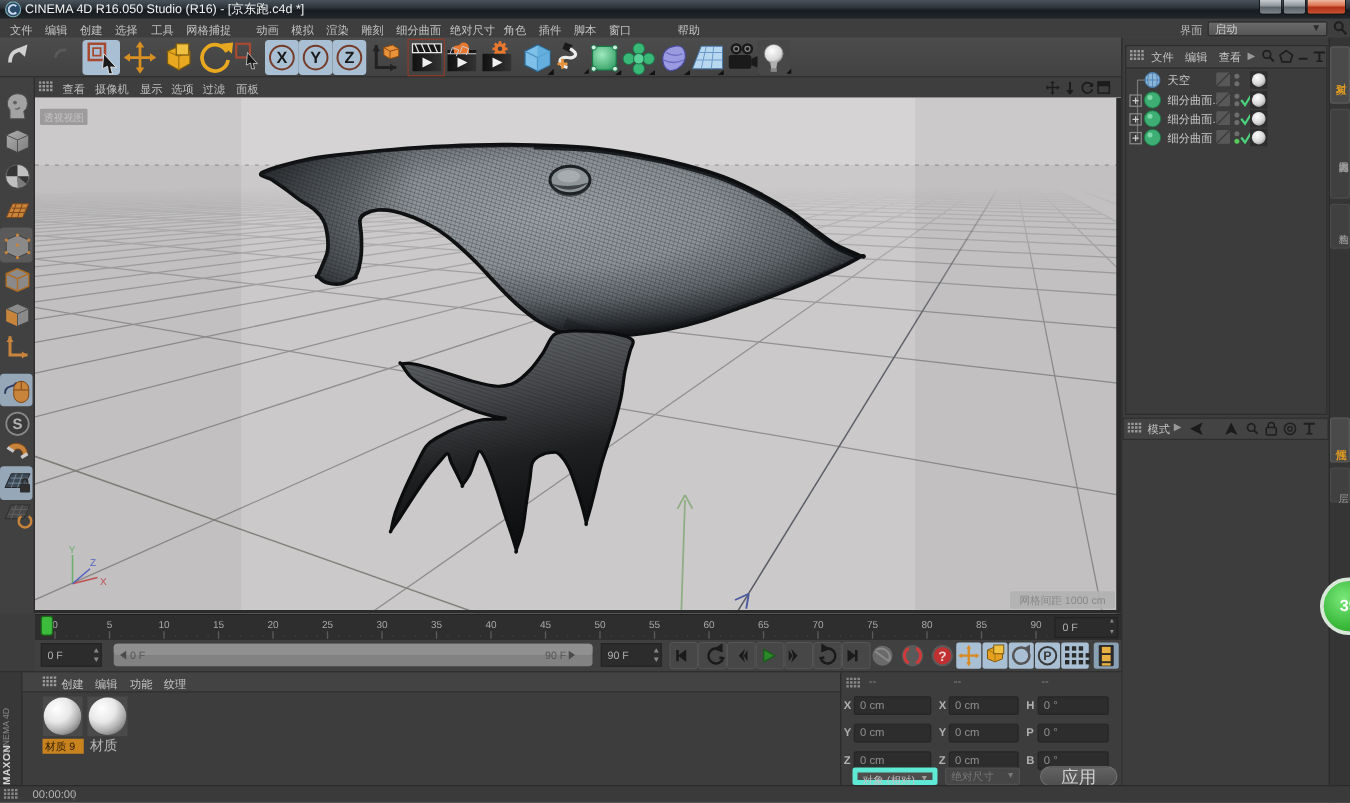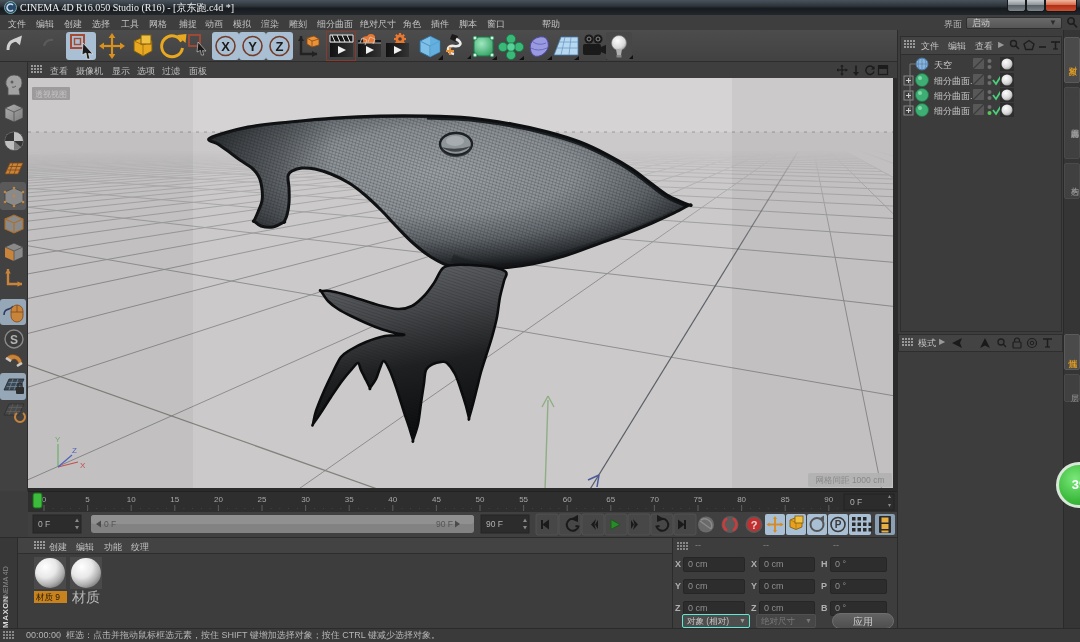--- a/index.html
+++ b/index.html
@@ -2,21 +2,21 @@
 <html><head><meta charset="utf-8">
 <style>
 *{margin:0;padding:0;box-sizing:border-box;}
 html,body{width:1080px;height:642px;overflow:hidden;background:#3d3d3d;
 font-family:"Liberation Sans",sans-serif;-webkit-font-smoothing:antialiased;}
 .abs{position:absolute;}
 #stage{position:relative;width:1080px;height:642px;}
 
 #titlebar{left:0;top:0;width:1080px;height:15px;
 background:linear-gradient(180deg,#49525b 0%,#2e353b 40%,#171b1f 55%,#22272c 100%);
-color:#f2f2f2;font-size:10px;line-height:15px;font-family:Liberation Serif, serif;}
+color:#f2f2f2;font-size:10px;line-height:15px;}
 #titlebar .txt{position:absolute;left:20px;top:0;}
 #winbtns{position:absolute;right:3px;top:0;height:13px;display:flex;}
 .wbtn{width:19px;height:12px;border:1px solid #15181b;border-top:none;
 background:linear-gradient(180deg,#c8ccd0 0%,#8d9499 45%,#5a6167 50%,#7e868c 100%);
 border-radius:0 0 3px 3px;position:relative;}
 .wbtn.close{width:32px;background:linear-gradient(180deg,#f0b8a0 0%,#d86a4a 45%,#b03018 50%,#c85030 100%);}
 
 #menubar{left:0;top:15px;width:1080px;height:15px;background:#3e3e3e;color:#c3c3c3;font-size:9px;}
 #menubar span{position:absolute;top:3px;}
 
@@ -54,21 +54,21 @@
         <div class="wbtn close"></div>
       </div>
     </div>
 <div class="abs" id="menubar">
 <span style="left:8px">文件</span>
       <span style="left:36px">编辑</span>
       <span style="left:64px">创建</span>
       <span style="left:92px">选择</span>
       <span style="left:121px">工具</span>
       <span style="left:149px">网格</span>
-      <span style="left:179px">捕捉</span>
+      <span style="left:167px">捕捉</span>
       <span style="left:205px">动画</span>
       <span style="left:233px">模拟</span>
       <span style="left:261px">渲染</span>
       <span style="left:289px">雕刻</span>
       <span style="left:317px">细分曲面</span>
       <span style="left:360px">绝对尺寸</span>
       <span style="left:403px">角色</span>
       <span style="left:431px">插件</span>
       <span style="left:459px">脚本</span>
       <span style="left:487px">窗口</span>
@@ -913,21 +913,21 @@
             <stop offset="0.75" stop-color="#b0b0b0"></stop>
             <stop offset="1" stop-color="#707070"></stop>
           </radialGradient>
         </defs>
 <rect x="0" y="0" width="32" height="32" fill="#4a4a4a"></rect>
         <circle cx="16" cy="16" r="15" fill="url(#matg)"></circle>
 <rect x="36" y="0" width="32" height="32" fill="#4a4a4a"></rect>
         <circle cx="52" cy="16" r="15" fill="url(#matg)"></circle>
 </svg>
 <div style="position:absolute;left:34px;top:53px;width:33px;height:12px;background:#c8831e;color:#2a1a00;font-size:8.5px;line-height:12px;padding-left:2px">材质 9</div>
-<div style="position:absolute;left:70px;top:53px;width:33px;height:12px;color:#b8b8b8;font-size:14px;line-height:12px;padding-left:2px">材质</div>
+<div style="position:absolute;left:70px;top:53px;width:33px;height:12px;color:#b8b8b8;font-size:11px;line-height:12px;padding-left:2px">材质</div>
 
 <div style="position:absolute;left:672px;top:0;width:225px;height:91px;background:#3d3d3d;border-left:1px solid #2b2b2b">
 <svg style="position:absolute;left:4px;top:4px" width="12" height="10" viewBox="0 0 12 10">
           <g fill="#888">
             <rect width="2" height="2"></rect>
             <rect x="3" width="2" height="2"></rect>
             <rect x="6" width="2" height="2"></rect>
             <rect x="9" width="2" height="2"></rect>
             <rect y="3" width="2" height="2"></rect>
             <rect x="3" y="3" width="2" height="2"></rect>
@@ -954,23 +954,23 @@
 <span class="clab" style="left:78px;top:43px">Y</span>
         <div class="fld" style="left:86px;top:41px;width:56px;height:15px;line-height:13px;padding-left:4px">0 cm</div>
 <span class="clab" style="left:148px;top:43px">P</span>
         <div class="fld" style="left:157px;top:41px;width:57px;height:15px;line-height:13px;padding-left:4px">0 °</div>
 <span class="clab" style="left:2px;top:65px">Z</span>
         <div class="fld" style="left:10px;top:63px;width:62px;height:15px;line-height:13px;padding-left:4px">0 cm</div>
 <span class="clab" style="left:78px;top:65px">Z</span>
         <div class="fld" style="left:86px;top:63px;width:56px;height:15px;line-height:13px;padding-left:4px">0 cm</div>
 <span class="clab" style="left:148px;top:65px">B</span>
         <div class="fld" style="left:157px;top:63px;width:57px;height:15px;line-height:13px;padding-left:4px">0 °</div>
-<div style="position:absolute;left:9px;top:76px;width:68px;height:14px;background:#4e4e4e;border:1px solid #5eead4;border-radius:2px;font-size:8.5px;color:#c3c3c3;line-height:13px;padding-left:4px">对象 (相对) <span style="position:absolute;right:3px;top:-1px;font-size:7px;color:#999">▼</span></div>
+<div style="position:absolute;left:9px;top:76px;width:68px;height:14px;background:#4e4e4e;border:4px solid #5eead4;border-radius:2px;font-size:8.5px;color:#c3c3c3;line-height:13px;padding-left:4px">对象 (相对) <span style="position:absolute;right:3px;top:-1px;font-size:7px;color:#999">▼</span></div>
 <div style="position:absolute;left:83px;top:76px;width:60px;height:14px;background:#464646;border:1px solid #505050;border-radius:2px;font-size:8.5px;color:#7a7a7a;line-height:13px;padding-left:4px">绝对尺寸 <span style="position:absolute;right:3px;top:-1px;font-size:7px;color:#777">▼</span></div>
-<div style="position:absolute;left:159px;top:75px;width:62px;height:16px;background:linear-gradient(180deg,#636363,#4e4e4e);border:1px solid #6e6e6e;border-radius:8px;font-size:10px;color:#cfcfcf;line-height:15px;text-align:center">应用</div>
+<div style="position:absolute;left:159px;top:75px;width:62px;height:16px;background:linear-gradient(180deg,#636363,#4e4e4e);border:1px solid #6e6e6e;border-radius:8px;font-size:14px;color:#cfcfcf;line-height:15px;text-align:center">应用</div>
 </div>
 </div>
 <div class="abs" id="statusbar">
 <svg style="position:absolute;left:3px;top:2px" width="12" height="10" viewBox="0 0 12 10">
         <g fill="#888">
           <rect width="2" height="2"></rect>
           <rect x="3" width="2" height="2"></rect>
           <rect x="6" width="2" height="2"></rect>
           <rect x="9" width="2" height="2"></rect>
           <rect y="3" width="2" height="2"></rect>
@@ -978,14 +978,13 @@
           <rect x="6" y="3" width="2" height="2"></rect>
           <rect x="9" y="3" width="2" height="2"></rect>
           <rect y="6" width="2" height="2"></rect>
           <rect x="3" y="6" width="2" height="2"></rect>
           <rect x="6" y="6" width="2" height="2"></rect>
           <rect x="9" y="6" width="2" height="2"></rect>
         </g>
       </svg>
 <span style="position:absolute;left:26px">00:00:00</span>
 <span style="position:absolute;left:58px;color:#666">|</span>
-<span style="position:absolute;left:66px">框选：点击并拖动鼠标框选元素，按住 SHIFT 键增加选择对象；按住 CTRL 键减少选择对象。</span>
 </div>
 </div>
 </body></html>

